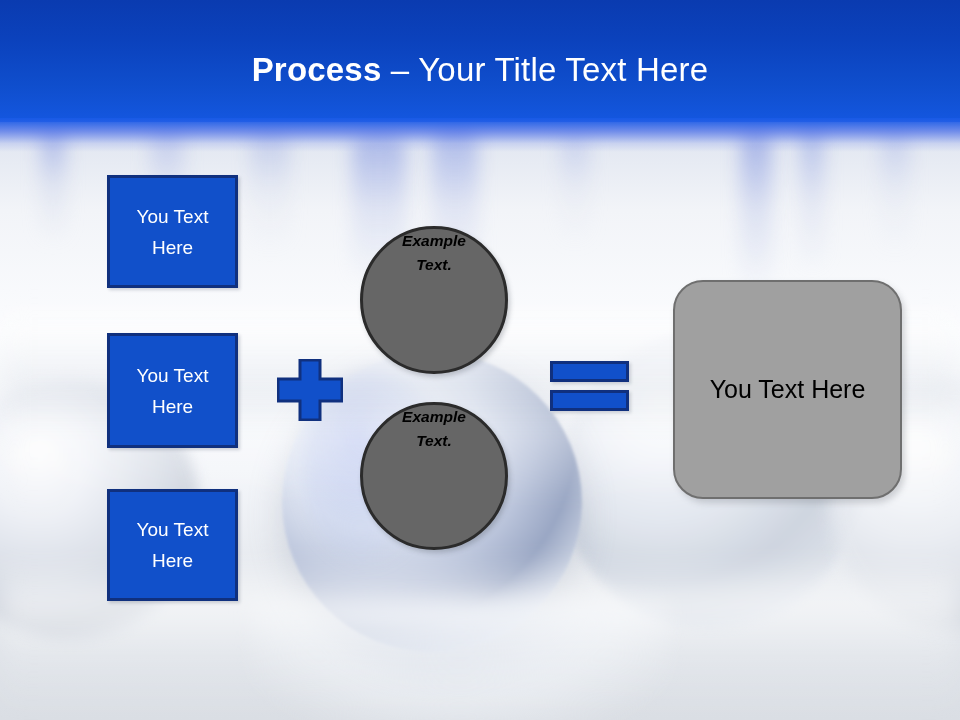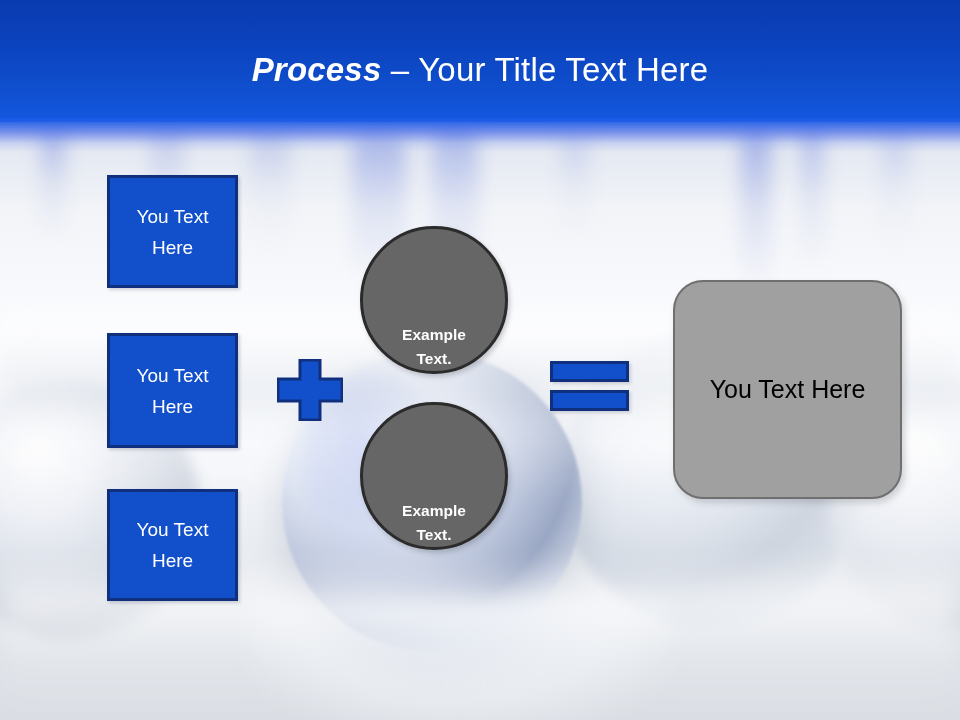--- a/index.html
+++ b/index.html
@@ -144,21 +144,21 @@
     position: absolute;
     left: 0; top: 50px;
     width: 960px;
     text-align: center;
     color: #ffffff;
     font-size: 33px;
     line-height: 40px;
     letter-spacing: 0.2px;
     white-space: nowrap;
   }
-  .slide-title .t-strong { font-weight: bold; font-style: italic; }
+  .slide-title .t-strong { font-weight: bold; }
   .slide-title .t-light  { font-weight: normal; }
 
   
   .blue-box {
     position: absolute;
     width: 131px;
     background: #1150ca;
     border: 3px solid #10307e;
     box-sizing: border-box;
     color: #ffffff;
@@ -186,26 +186,27 @@
 
   
   .grey-circle {
     position: absolute;
     width: 148px; height: 148px;
     border-radius: 50%;
     background: #666666;
     border: 3px solid #2b2b2b;
     box-sizing: border-box;
     display: flex;
-    align-items: flex-end;
+    align-items: flex-start;
     justify-content: center;
-    color: #ffffff;
+    color: #000000;
     font-size: 15.5px;
     line-height: 24px;
     font-weight: bold;
+    font-style: italic;
     text-align: center;
     box-shadow: 2px 3px 5px rgba(70,75,85,0.28);
   }
   .circle-1 { left: 360px; top: 226px; }
   .circle-2 { left: 360px; top: 402px; }
 
   
   .equals-sign {
     position: absolute;
     left: 550px; top: 361px;

